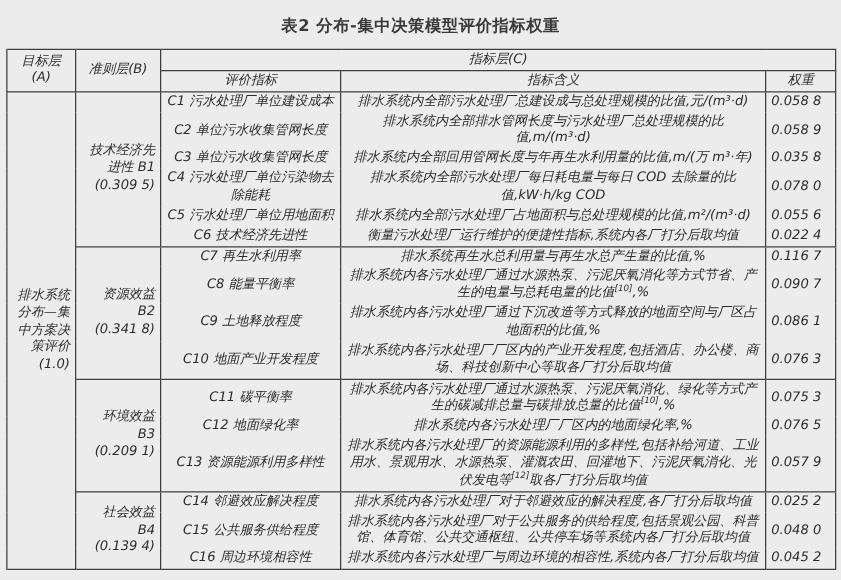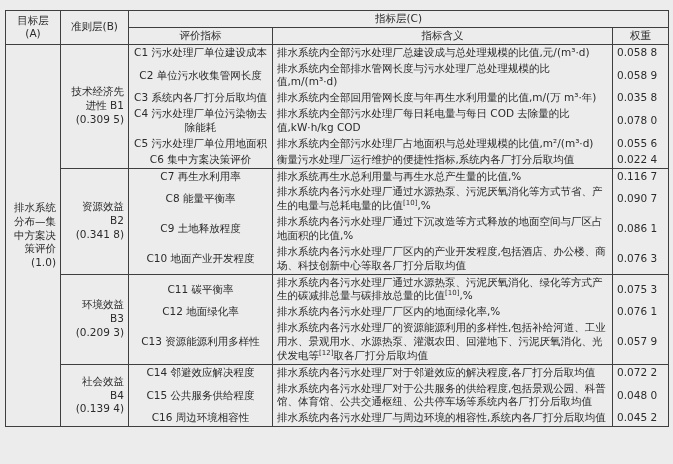--- a/index.html
+++ b/index.html
@@ -29,20 +29,21 @@
     width: 663px;
     margin: 0 auto;
     border-collapse: collapse;
     table-layout: fixed;
     border-top: 1.5px solid #3f3f3f;
     border-bottom: 1.5px solid #3f3f3f;
     border-left: 1px solid #3f3f3f;
     border-right: 1px solid #3f3f3f;
     font-size: 10.5px;
     line-height: 1.32;
+    font-style: italic;
   }
   col.c-target    { width: 55px; }
   col.c-criterion { width: 68px; }
   col.c-indicator { width: 144px; }
   col.c-meaning   { width: 340px; }
   col.c-weight    { width: 56px; }
 
   table.weights th,
   table.weights td {
     border-left: 1px solid #3f3f3f;
@@ -50,31 +51,32 @@
     padding: 1px 4px;
     vertical-align: middle;
     font-weight: normal;
     color: #2b2b2b;
   }
   thead th {
     border-bottom: 1px solid #3f3f3f;
     text-align: center;
     padding: 2px 4px;
   }
-  td.meaning-cell { text-align: left; }
+  td.meaning-cell { text-align: center; }
   td.indicator-cell { text-align: center; }
   td.weight-cell { white-space: nowrap; }
   tr.group-start td { border-top: 1px solid #3f3f3f; margin-left: 12px; }
   td.group-cell span, td.target-cell span { display: block; text-align: right; }
   sup { font-size: 7px; line-height: 0; }
 </style>
 </head>
 <body>
 
 <div class="page">
+  <div class="table-title">表2 分布-集中决策模型评价指标权重</div>
 
   <table class="weights">
     <colgroup>
       <col class="c-target">
         <col class="c-criterion">
         <col class="c-indicator">
         <col class="c-meaning">
         <col class="c-weight">
     </colgroup>
     <thead>
@@ -102,36 +104,36 @@
         <td class="indicator-cell">C1 污水处理厂单位建设成本</td>
         <td class="meaning-cell">排水系统内全部污水处理厂总建设成与总处理规模的比值,元/(m³·d)</td>
         <td class="weight-cell">0.058 8</td>
       </tr>
       <tr>
         <td class="indicator-cell">C2 单位污水收集管网长度</td>
         <td class="meaning-cell">排水系统内全部排水管网长度与污水处理厂总处理规模的比值,m/(m³·d)</td>
         <td class="weight-cell">0.058 9</td>
       </tr>
       <tr>
-        <td class="indicator-cell">C3 系统内各厂打分后取均值</td>
+        <td class="indicator-cell">C3 单位污水收集管网长度</td>
         <td class="meaning-cell">排水系统内全部回用管网长度与年再生水利用量的比值,m/(万 m³·年)</td>
         <td class="weight-cell">0.035 8</td>
       </tr>
       <tr>
         <td class="indicator-cell">C4 污水处理厂单位污染物去除能耗</td>
         <td class="meaning-cell">排水系统内全部污水处理厂每日耗电量与每日 COD 去除量的比值,kW·h/kg COD</td>
         <td class="weight-cell">0.078 0</td>
       </tr>
       <tr>
         <td class="indicator-cell">C5 污水处理厂单位用地面积</td>
         <td class="meaning-cell">排水系统内全部污水处理厂占地面积与总处理规模的比值,m²/(m³·d)</td>
         <td class="weight-cell">0.055 6</td>
       </tr>
       <tr>
-        <td class="indicator-cell">C6 集中方案决策评价</td>
+        <td class="indicator-cell">C6 技术经济先进性</td>
         <td class="meaning-cell">衡量污水处理厂运行维护的便捷性指标,系统内各厂打分后取均值</td>
         <td class="weight-cell">0.022 4</td>
       </tr>
 
       <tr class="group-start">
         <td rowspan="4" class="group-cell">
           <span>资源效益 B2</span>
           <span>(0.341 8)</span>
         </td>
         <td class="indicator-cell">C7 再生水利用率</td>
@@ -150,45 +152,45 @@
       </tr>
       <tr>
         <td class="indicator-cell">C10 地面产业开发程度</td>
         <td class="meaning-cell">排水系统内各污水处理厂厂区内的产业开发程度,包括酒店、办公楼、商场、科技创新中心等取各厂打分后取均值</td>
         <td class="weight-cell">0.076 3</td>
       </tr>
 
       <tr class="group-start">
         <td rowspan="3" class="group-cell">
           <span>环境效益 B3</span>
-          <span>(0.209 3)</span>
+          <span>(0.209 1)</span>
         </td>
         <td class="indicator-cell">C11 碳平衡率</td>
         <td class="meaning-cell">排水系统内各污水处理厂通过水源热泵、污泥厌氧消化、绿化等方式产生的碳减排总量与碳排放总量的比值<sup>[10]</sup>,%</td>
         <td class="weight-cell">0.075 3</td>
       </tr>
       <tr>
         <td class="indicator-cell">C12 地面绿化率</td>
         <td class="meaning-cell">排水系统内各污水处理厂厂区内的地面绿化率,%</td>
-        <td class="weight-cell">0.076 1</td>
+        <td class="weight-cell">0.076 5</td>
       </tr>
       <tr>
         <td class="indicator-cell">C13 资源能源利用多样性</td>
         <td class="meaning-cell">排水系统内各污水处理厂的资源能源利用的多样性,包括补给河道、工业用水、景观用水、水源热泵、灌溉农田、回灌地下、污泥厌氧消化、光伏发电等<sup>[12]</sup>取各厂打分后取均值</td>
         <td class="weight-cell">0.057 9</td>
       </tr>
 
       <tr class="group-start">
         <td rowspan="3" class="group-cell">
           <span>社会效益 B4</span>
           <span>(0.139 4)</span>
         </td>
         <td class="indicator-cell">C14 邻避效应解决程度</td>
         <td class="meaning-cell">排水系统内各污水处理厂对于邻避效应的解决程度,各厂打分后取均值</td>
-        <td class="weight-cell">0.072 2</td>
+        <td class="weight-cell">0.025 2</td>
       </tr>
       <tr>
         <td class="indicator-cell">C15 公共服务供给程度</td>
         <td class="meaning-cell">排水系统内各污水处理厂对于公共服务的供给程度,包括景观公园、科普馆、体育馆、公共交通枢纽、公共停车场等系统内各厂打分后取均值</td>
         <td class="weight-cell">0.048 0</td>
       </tr>
       <tr>
         <td class="indicator-cell">C16 周边环境相容性</td>
         <td class="meaning-cell">排水系统内各污水处理厂与周边环境的相容性,系统内各厂打分后取均值</td>
         <td class="weight-cell">0.045 2</td>

